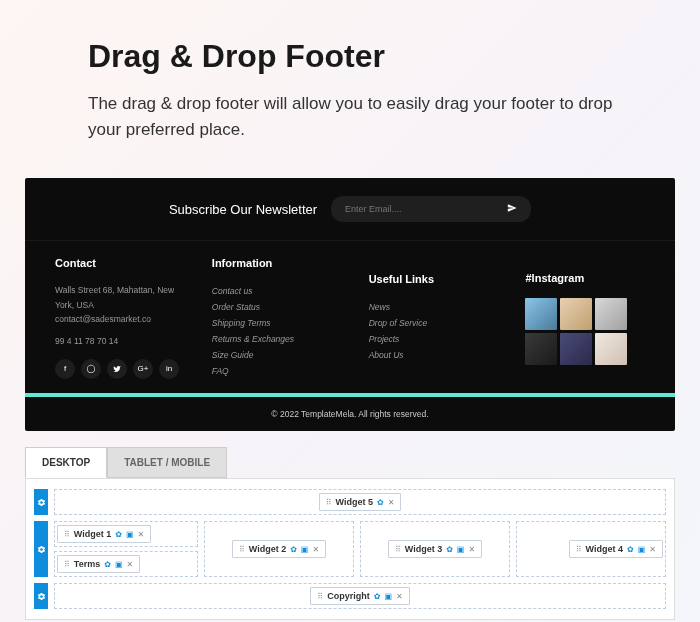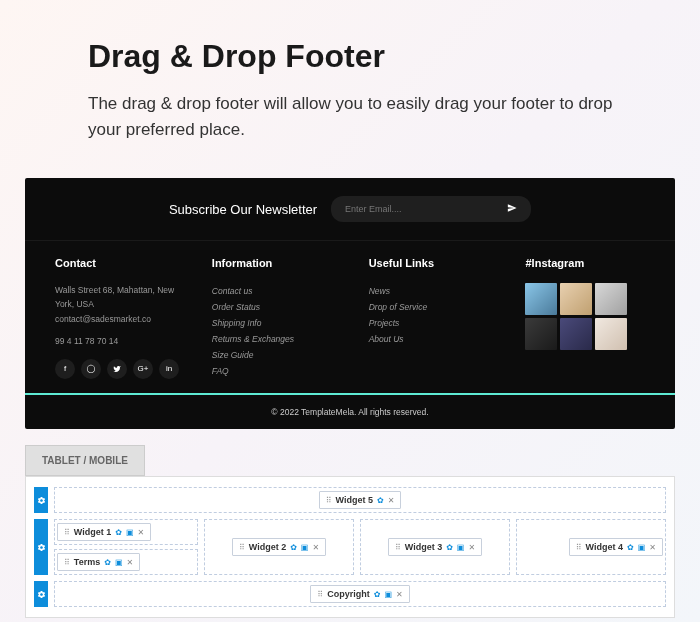--- a/index.html
+++ b/index.html
@@ -6,37 +6,37 @@
 body { font-family: -apple-system, BlinkMacSystemFont, 'Segoe UI', Arial, sans-serif; background: linear-gradient(135deg, #fef6f3 0%, #f7f3f8 50%, #f3f6fa 100%); width: 700px; height: 622px; overflow: hidden; }
 .header { padding: 38px 60px 20px; margin-left: 28px; }
 .title { font-size: 32px; font-weight: 700; color: #1a1a1a; margin-bottom: 16px; }
 .subtitle { font-size: 17px; color: #333; line-height: 1.5; font-weight: 400; }
 .footer-preview { background: #0c0c0c; margin: 16px 25px; border-radius: 2px; }
 .newsletter { display: flex; align-items: center; justify-content: center; padding: 18px 40px; gap: 14px; }
 .nl-label { color: #fff; font-size: 13px; }
 .nl-inputbox { background: #1f1f1f; display: flex; align-items: center; padding: 7px 14px; width: 200px; border-radius: 12px; }
 .nl-input { background: transparent; border: none; color: #666; font-size: 9px; flex: 1; outline: none; }
 .nl-send { color: #fff; font-size: 10px; cursor: pointer; }
-.footer-cols { display: flex; padding: 16px 30px 14px; gap: 24px; border-top: 1px solid #1a1a1a; }
+.footer-cols { display: flex; padding: 16px 30px 14px; gap: 24px; border-top: 1px solid #1a1a1a; align-items: center; }
 .fcol { flex: 1; }
 .fcol-title { color: #fff; font-size: 11px; font-weight: 600; margin-bottom: 14px; }
 .fcol-text { color: #999; font-size: 8.5px; line-height: 1.7; }
 .fcol-list { list-style: none; font-style: italic; }
 .fcol-list li { color: #999; font-size: 8.5px; padding: 3px 0; }
 .socials { display: flex; gap: 6px; margin-top: 10px; }
 .social { width: 20px; height: 20px; border-radius: 50%; background: #1e1e1e; display: flex; align-items: center; justify-content: center; color: #fff; font-size: 8px; cursor: pointer; }
 .insta-grid { display: grid; grid-template-columns: repeat(3, 32px); gap: 3px; }
 .insta-img { width: 32px; height: 32px; background: #444; border-radius: 1px; }
 .ig1 { background: linear-gradient(135deg, #8ac6e8, #4a7a9a); }
 .ig2 { background: linear-gradient(135deg, #e8d0b0, #c0a070); }
 .ig3 { background: linear-gradient(135deg, #d8d8d8, #a0a0a0); }
 .ig4 { background: linear-gradient(135deg, #3a3a3a, #1a1a1a); }
 .ig5 { background: linear-gradient(135deg, #4a4a7a, #2a2a4a); }
 .ig6 { background: linear-gradient(135deg, #f0e8e0, #d0c0b0); }
-.copyright { text-align: center; padding: 12px; color: #ccc; font-size: 8.5px; border-top: 2px solid #5eead4; }
+.copyright { text-align: center; padding: 12px; color: #ccc; font-size: 8.5px; border-top: 4px solid #5eead4; }
 .builder { margin: 0 25px; }
 .tabs { display: flex; }
 .tab { padding: 9px 16px; font-size: 10px; font-weight: 600; background: #e0e0e0; border: 1px solid #ccc; cursor: pointer; color: #666; }
 .tab.active { background: #fff; color: #333; border-bottom-color: #fff; }
 .drop-area { background: #fff; border: 1px solid #ddd; padding: 10px 8px; }
 .drow { display: flex; gap: 6px; margin-bottom: 6px; align-items: stretch; }
 .drow:last-child { margin-bottom: 0; }
 .row-handle { width: 14px; background: #0d8ddb; display: flex; align-items: center; justify-content: center; color: #fff; font-size: 9px; cursor: pointer; }
 .dcell { flex: 1; border: 1px dashed #c0cde0; background: #fff; min-height: 26px; display: flex; align-items: center; padding: 2px; }
 .widget { background: #fff; border: 1px solid #c8d0dc; padding: 3px 6px; display: inline-flex; align-items: center; gap: 4px; font-size: 9px; color: #333; border-radius: 1px; }
@@ -84,21 +84,21 @@
         </span>
         <span class="social">G+</span>
         <span class="social">in</span>
       </div>
     </div>
     <div class="fcol">
       <div class="fcol-title">Information</div>
       <ul class="fcol-list">
         <li>Contact us</li>
         <li>Order Status</li>
-        <li>Shipping Info</li>
+        <li>Shipping Terms</li>
         <li>Returns &amp; Exchanges</li>
         <li>Size Guide</li>
         <li>FAQ</li>
       </ul>
     </div>
     <div class="fcol">
       <div class="fcol-title">Useful Links</div>
       <ul class="fcol-list">
         <li>News</li>
         <li>Drop of Service</li>
@@ -116,20 +116,21 @@
         <div class="insta-img ig5"></div>
         <div class="insta-img ig6"></div>
       </div>
     </div>
   </div>
   <div class="copyright">© 2022 TemplateMela. All rights reserved.</div>
 </div>
 
 <div class="builder">
   <div class="tabs">
+    <div class="tab active">DESKTOP</div>
     <div class="tab">TABLET / MOBILE</div>
   </div>
   <div class="drop-area">
 
     <div class="drow">
       <div class="row-handle">
         <svg width="9" height="9" viewBox="0 0 24 24" fill="currentColor">
             <path d="M19.14 12.94c.04-.3.06-.61.06-.94 0-.32-.02-.64-.07-.94l2.03-1.58a.49.49 0 00.12-.61l-1.92-3.32a.49.49 0 00-.59-.22l-2.39.96c-.5-.38-1.03-.7-1.62-.94l-.36-2.54a.48.48 0 00-.48-.41h-3.84c-.24 0-.43.17-.47.41l-.36 2.54c-.59.24-1.13.57-1.62.94l-2.39-.96c-.22-.08-.47 0-.59.22L2.74 8.87c-.12.21-.08.47.12.61l2.03 1.58c-.05.3-.09.63-.09.94 0 .31.02.64.07.94l-2.03 1.58a.49.49 0 00-.12.61l1.92 3.32c.12.22.37.29.59.22l2.39-.96c.5.38 1.03.7 1.62.94l.36 2.54c.05.24.24.41.48.41h3.84c.24 0 .44-.17.47-.41l.36-2.54c.59-.24 1.13-.56 1.62-.94l2.39.96c.22.08.47 0 .59-.22l1.92-3.32c.12-.22.07-.47-.12-.61l-2.01-1.58zM12 15.6c-1.98 0-3.6-1.62-3.6-3.6s1.62-3.6 3.6-3.6 3.6 1.62 3.6 3.6-1.62 3.6-3.6 3.6z"></path>
           </svg>
       </div>

